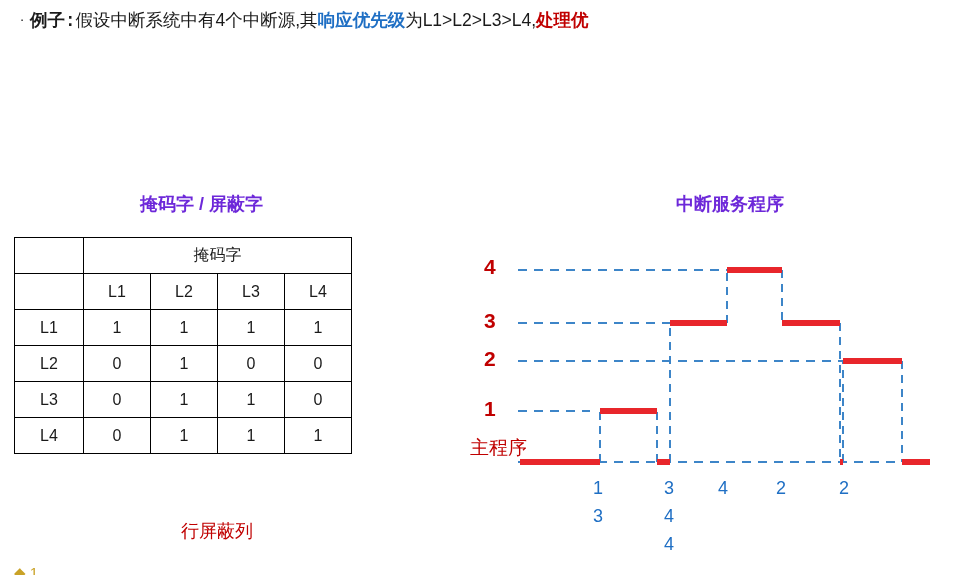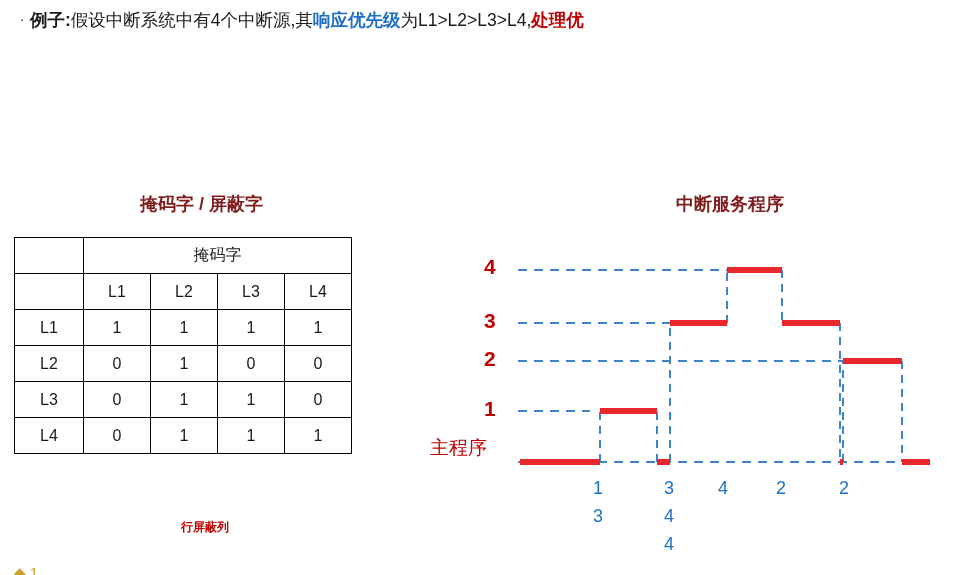--- a/index.html
+++ b/index.html
@@ -25,42 +25,42 @@
     font-size: 17.5px;
     line-height: 31px;
   }
   .bullet-dot {
     display: inline-block;
     width: 16px;
     text-align: center;
     font-size: 14px;
     vertical-align: 2px;
   }
-  .bold { font-weight: bold; }
+  .bold { font-weight: bold; font-family: Liberation Mono, monospace; }
   .red { color: #c00000; font-weight: bold; text-align: right; }
   .blue { color: #1f6fc4; font-weight: bold; }
   .para-line2 { margin-left: 26px; }
 
   
   .heading {
     position: absolute;
     font-size: 18px;
     font-weight: bold;
-    color: #7f1d1d;
+    color: #6d28d9;
     white-space: nowrap;
   }
   #mask-heading { left: 140px; top: 192px; }
   #isr-heading  { left: 641px; top: 192px; margin-left: 35px; }
 
   .sub-heading {
     position: absolute;
     left: 181px;
     top: 519px;
-    font-size: 12px;
-    font-weight: bold;
+    font-size: 18px;
+    font-weight: normal;
     color: #c00000;
     white-space: nowrap;
   }
 
   
   table.mask {
     position: absolute;
     left: 14px;
     top: 237px;
     border-collapse: collapse;
@@ -92,20 +92,21 @@
     position: absolute;
     font-size: 21px;
     font-weight: bold;
     color: #c00000;
   }
   .main-label {
     position: absolute;
     font-size: 19px;
     color: #c00000;
     white-space: nowrap;
+    margin-left: 40px;
   }
   .num-label {
     position: absolute;
     font-size: 18px;
     color: #1f6fc4;
     font-weight: normal;
   }
 
   .bottom-bullet {
     position: absolute;

